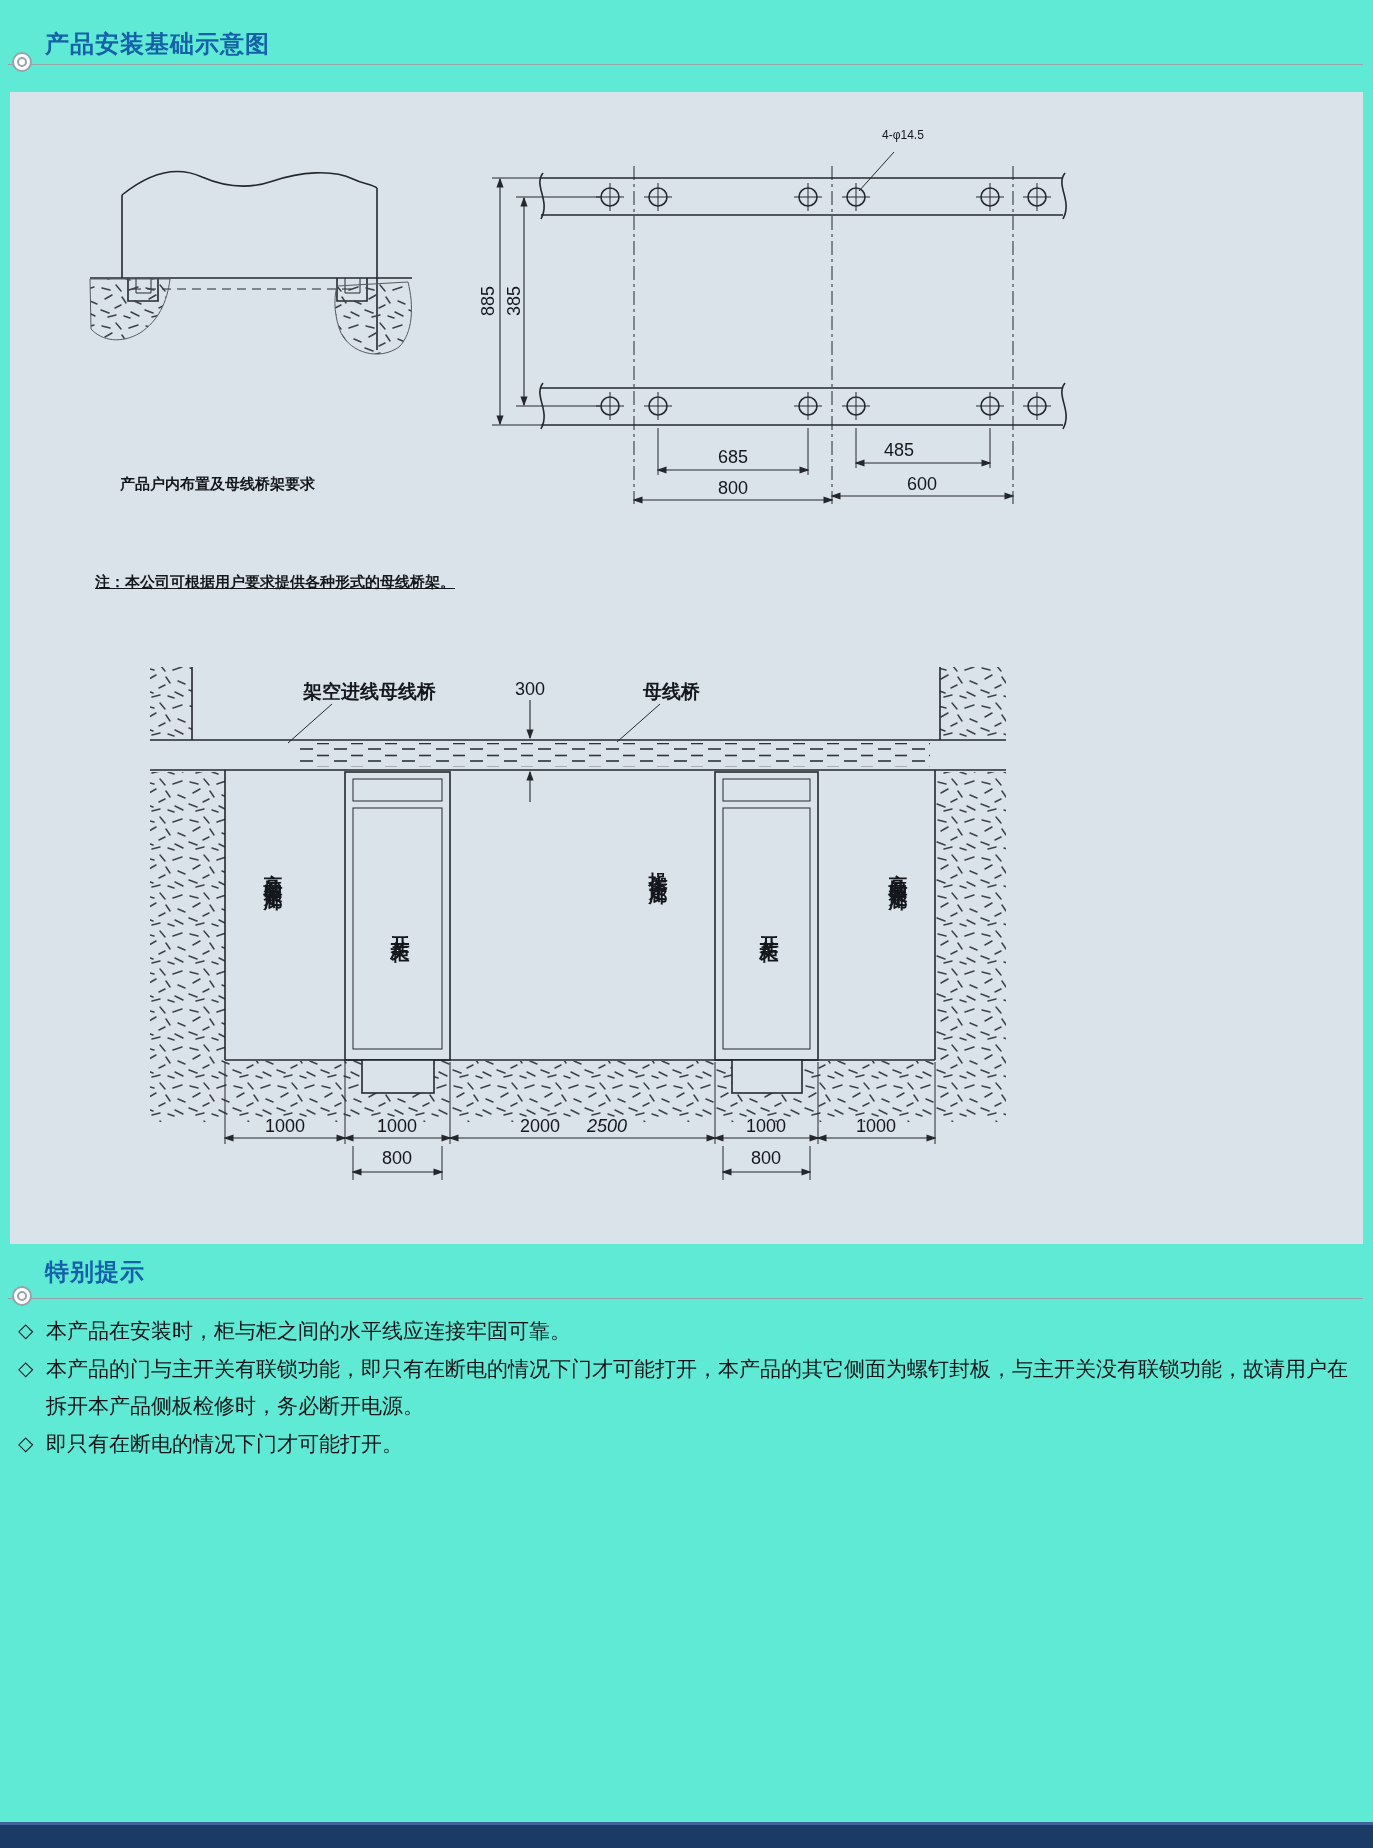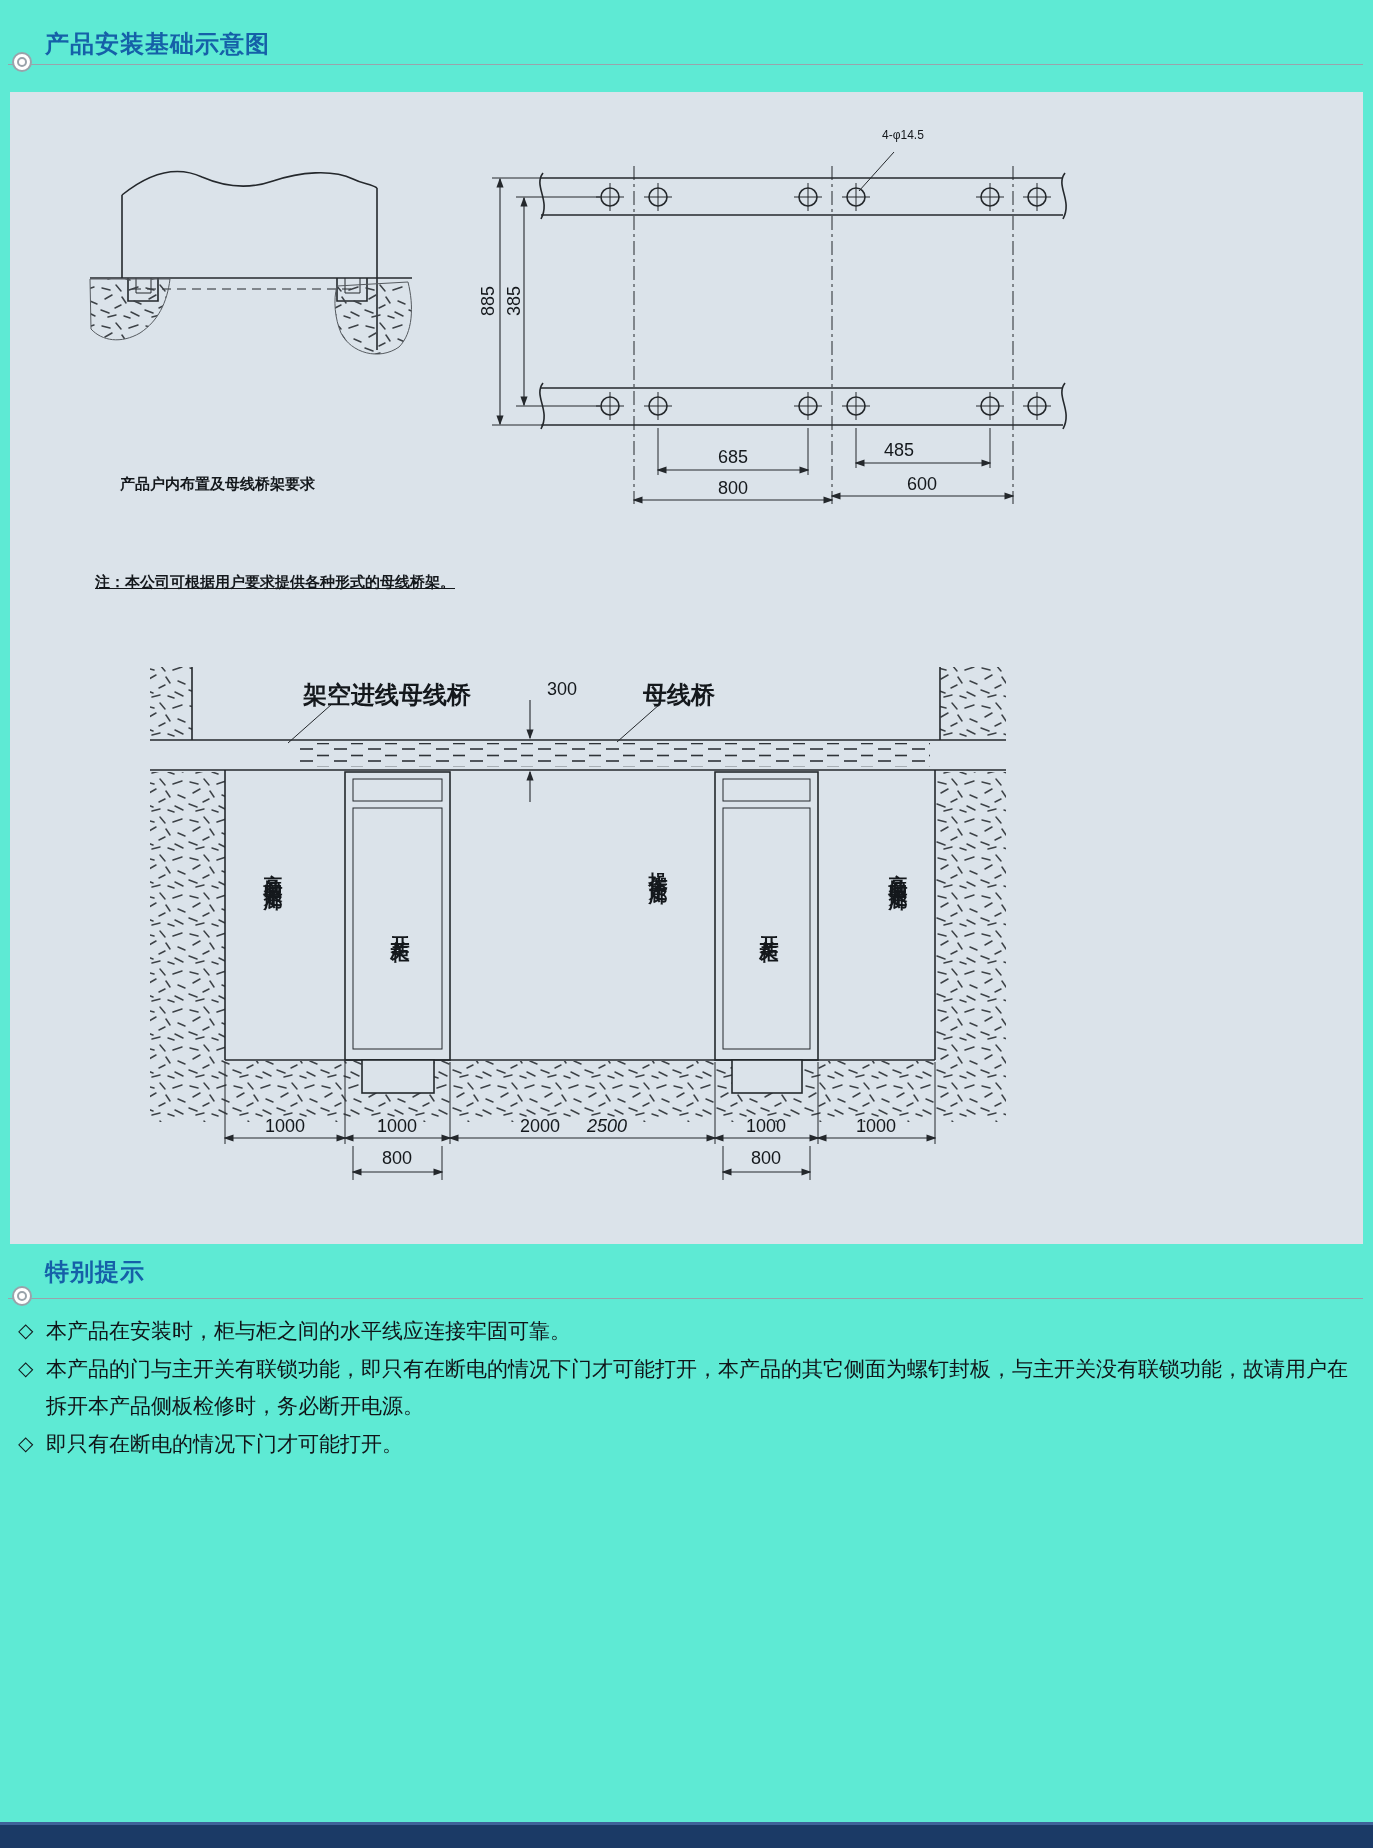--- a/index.html
+++ b/index.html
@@ -28,21 +28,21 @@
   
   .ln   { stroke:#24282c; stroke-width:1.6; fill:none; }
   .thin { stroke:#24282c; stroke-width:1;   fill:none; }
   .dash { stroke-dasharray:9 6; }
   .cl   { stroke-dasharray:14 4 3 4; }
   .dim  { stroke:#24282c; stroke-width:1.1; fill:none;
           marker-start:url(#arw); marker-end:url(#arw); }
   .dimE { stroke:#24282c; stroke-width:1.1; fill:none; marker-end:url(#arw); }
 
   
-  .lbl    { position:absolute; font-size:24px; font-weight:600; color:#14181c; white-space:nowrap; }
+  .lbl    { position:absolute; font-size:19px; font-weight:600; color:#14181c; white-space:nowrap; }
   .bold19 { position:absolute; font-size:15px; font-weight:700; color:#14181c; white-space:nowrap; }
   .dimnum { position:absolute; font-size:18px; font-weight:400; color:#14181c;
             width:70px; text-align:center; white-space:nowrap; line-height:18px; }
   .callout{ position:absolute; font-size:12px; color:#14181c; white-space:nowrap; }
   .rot    { transform:rotate(-90deg); transform-origin:center; }
   .vlabel { position:absolute; writing-mode:vertical-rl; text-orientation:upright;
             font-size:19px; font-weight:600; letter-spacing:4px; color:#14181c; }
 
   .notices { position:absolute; left:18px; top:1312px; width:1342px; }
   .notice-item { display:flex; font-size:21px; line-height:37px; color:#101418; margin-bottom:1px; }
@@ -218,21 +218,21 @@
     <div class="dimnum rot" style="left:474px; top:200px; width:60px;">385</div>
     <div class="dimnum" style="left:688px; top:356px;">685</div>
     <div class="dimnum" style="left:854px; top:349px;text-align:center;">485</div>
     <div class="dimnum" style="left:688px; top:387px;">800</div>
     <div class="dimnum" style="left:877px; top:383px;">600</div>
 
     <div class="bold19" style="left:110px; top:383px;">产品户内布置及母线桥架要求</div>
     <div class="bold19" style="left:85px; top:481px;text-decoration:underline;">注：本公司可根据用户要求提供各种形式的母线桥架。</div>
 
     <div class="lbl" style="left:293px; top:587px;">架空进线母线桥</div>
-    <div class="dimnum" style="left:498px; top:588px; width:44px;margin-left:32px;">300</div>
+    <div class="dimnum" style="left:498px; top:588px; width:44px;">300</div>
     <div class="lbl" style="left:633px; top:587px;">母线桥</div>
 
     <div class="vlabel" style="left:250px; top:767px;">高墙装走廊</div>
     <div class="vlabel" style="left:377px; top:829px;">开关柜</div>
     <div class="vlabel" style="left:635px; top:765px;">操作走廊</div>
     <div class="vlabel" style="left:746px; top:829px;">开关柜</div>
     <div class="vlabel" style="left:875px; top:767px;">高墙装走廊</div>
 
     <div class="dimnum" style="left:240px; top:1025px;">1000</div>
     <div class="dimnum" style="left:352px; top:1025px;">1000</div>

